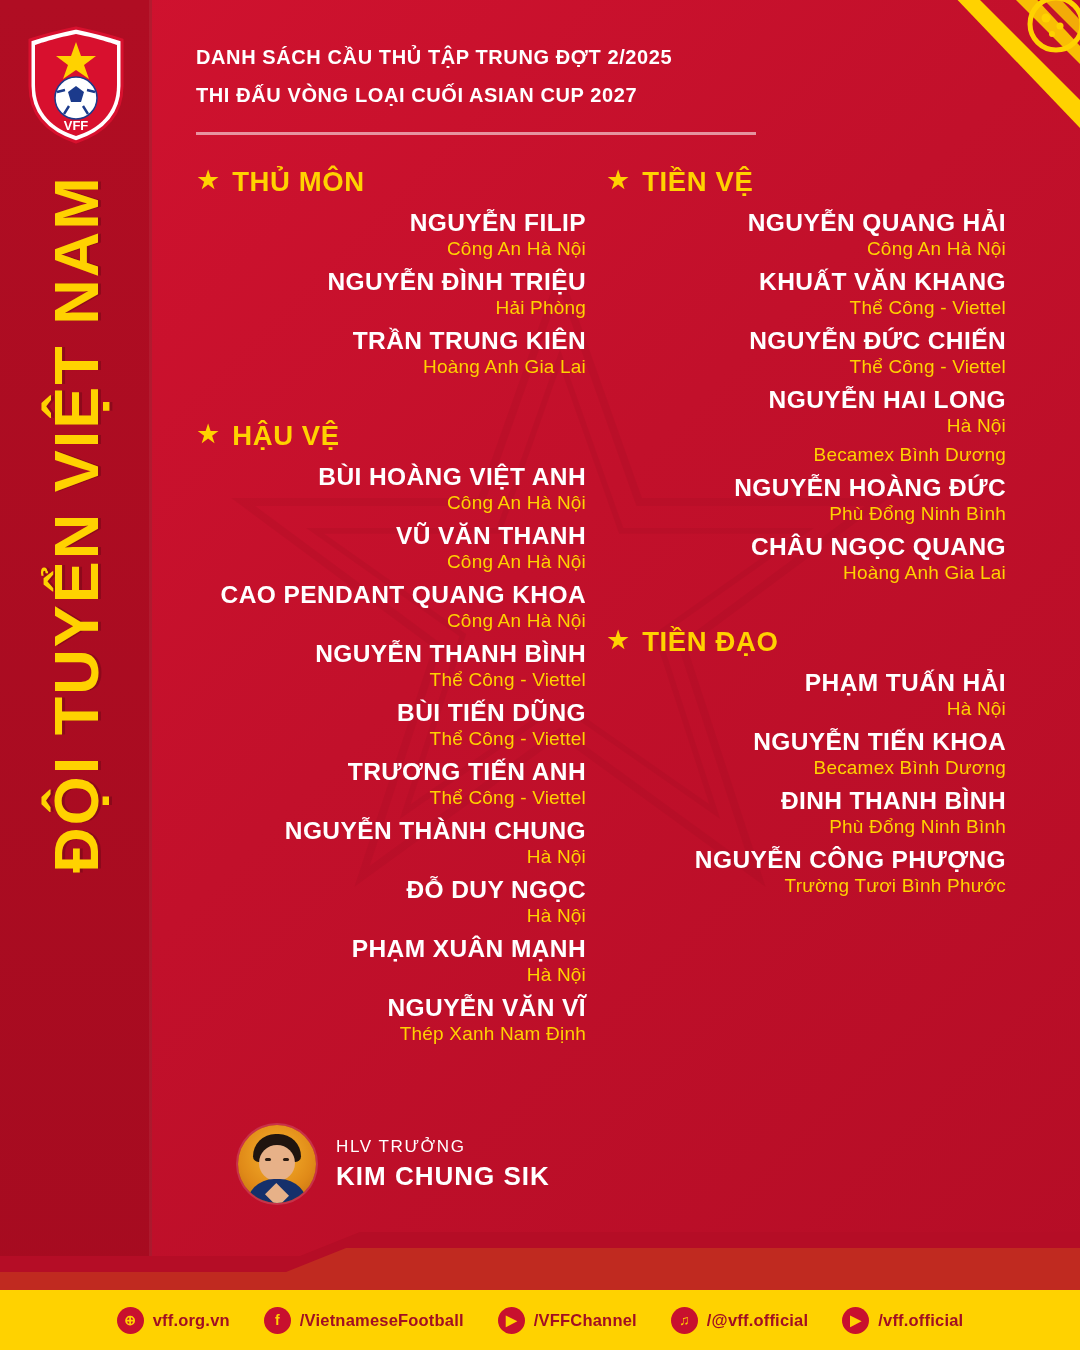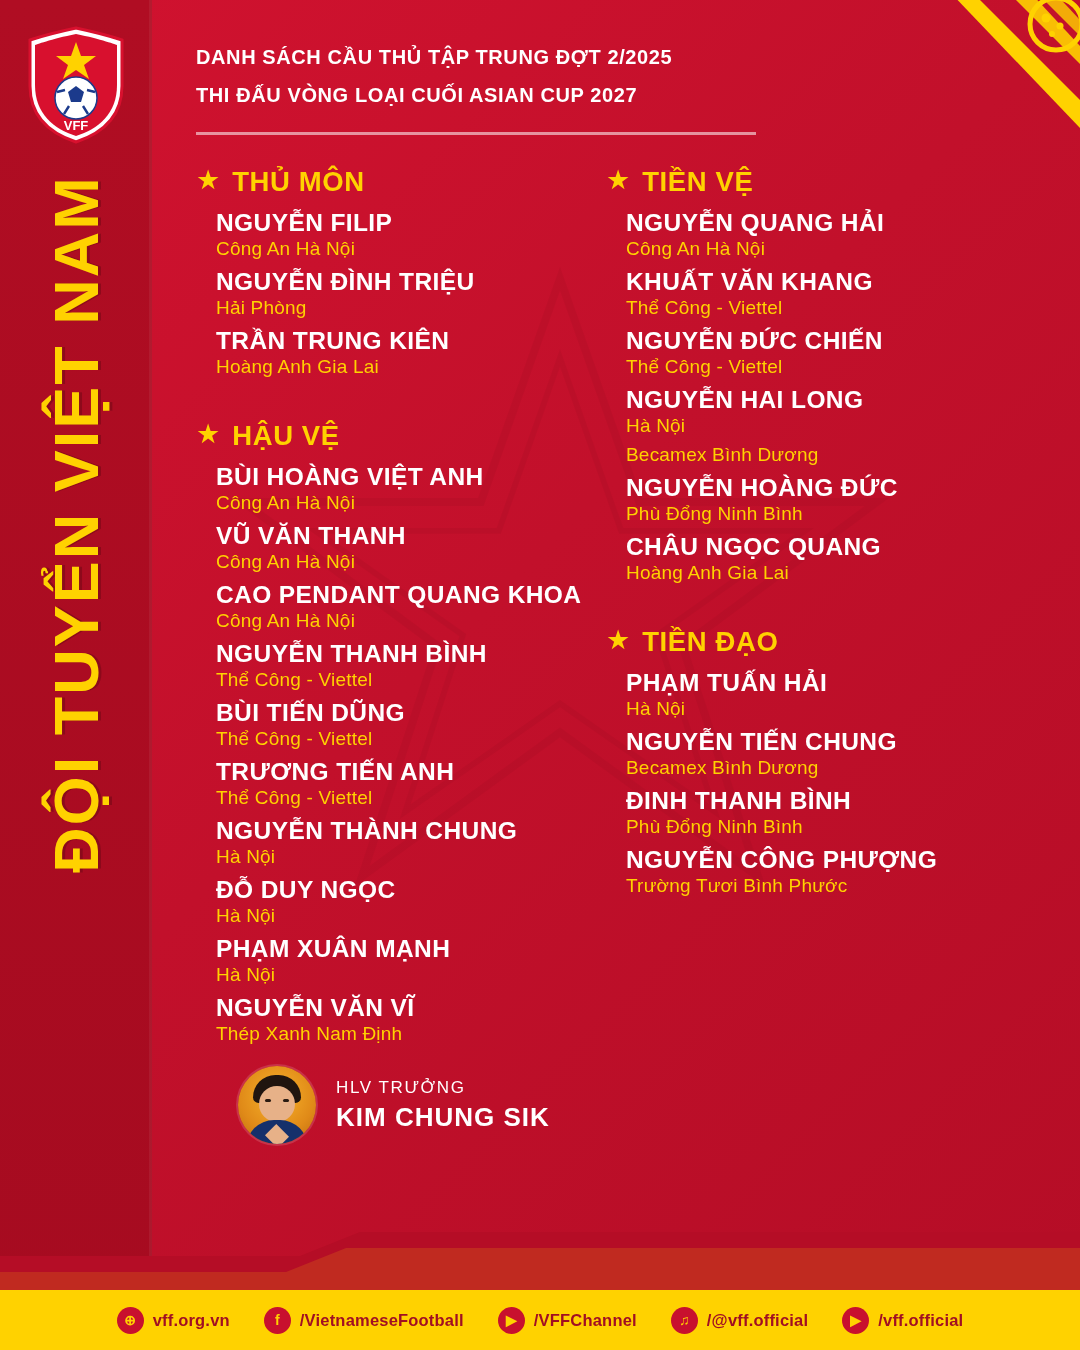--- a/index.html
+++ b/index.html
@@ -85,32 +85,32 @@
 
   .group-head {
     display: flex; align-items: center; gap: 12px;
     margin-bottom: 10px;
   }
   .star-icon { color: #ffd200; font-size: 27px; line-height: 1; margin-top: -3px; }
   .group-title {
     color: #ffd200; font-size: 27.5px; font-weight: bold; letter-spacing: .6px;
   }
 
-  .player { margin-left: 20px; margin-bottom: 7px; }
+  .player { margin-left: 20px; margin-bottom: 7px; text-align: right; }
   .player .pname {
     color: #fff; font-size: 24.5px; font-weight: bold; letter-spacing: .4px;
     line-height: 30px;
   }
   .player .pclub {
     color: #ffd200; font-size: 19px; letter-spacing: .2px; line-height: 22px;
   }
 
   
   .coach {
-    position: absolute; left: 238px; top: 1066px;
+    position: absolute; left: 238px; top: 1125px;
     display: flex; align-items: center; gap: 20px;
   }
   .coach-photo {
     width: 78px; height: 78px; border-radius: 50%;
     background: radial-gradient(circle at 50% 38%, #f7b32b 0%, #e08a18 60%, #b9690f 100%);
     position: relative; overflow: hidden;
     box-shadow: 0 0 0 2px rgba(255,255,255,.15);
   }
   .coach-photo .hair {
     position: absolute; left: 15px; top: 9px; width: 48px; height: 28px;
@@ -328,21 +328,21 @@
     <div class="group">
       <div class="group-head">
         <span class="star-icon">★</span>
         <span class="group-title">TIỀN ĐẠO</span>
       </div>
       <div class="player">
         <div class="pname">PHẠM TUẤN HẢI</div>
         <div class="pclub">Hà Nội</div>
       </div>
       <div class="player">
-        <div class="pname">NGUYỄN TIẾN CHUNG</div>
+        <div class="pname">NGUYỄN TIẾN KHOA</div>
         <div class="pclub">Becamex Bình Dương</div>
       </div>
       <div class="player">
         <div class="pname">ĐINH THANH BÌNH</div>
         <div class="pclub">Phù Đổng Ninh Bình</div>
       </div>
       <div class="player">
         <div class="pname">NGUYỄN CÔNG PHƯỢNG</div>
         <div class="pclub">Trường Tươi Bình Phước</div>
       </div>

